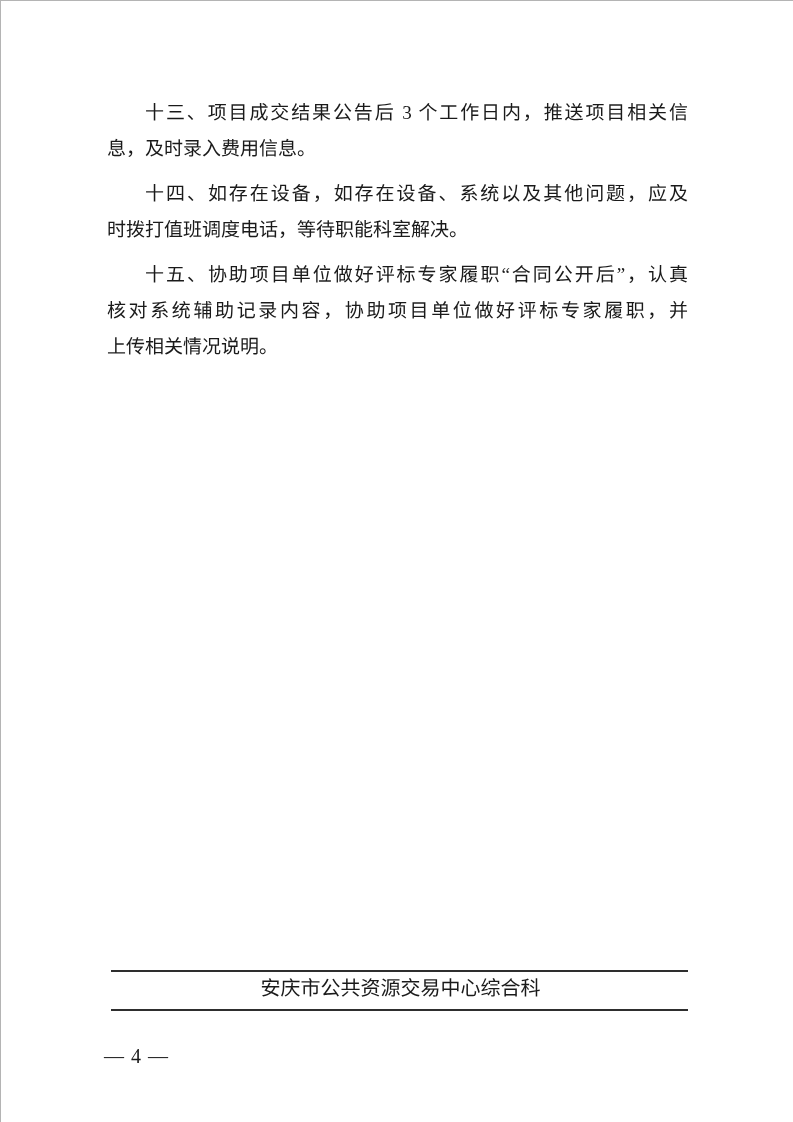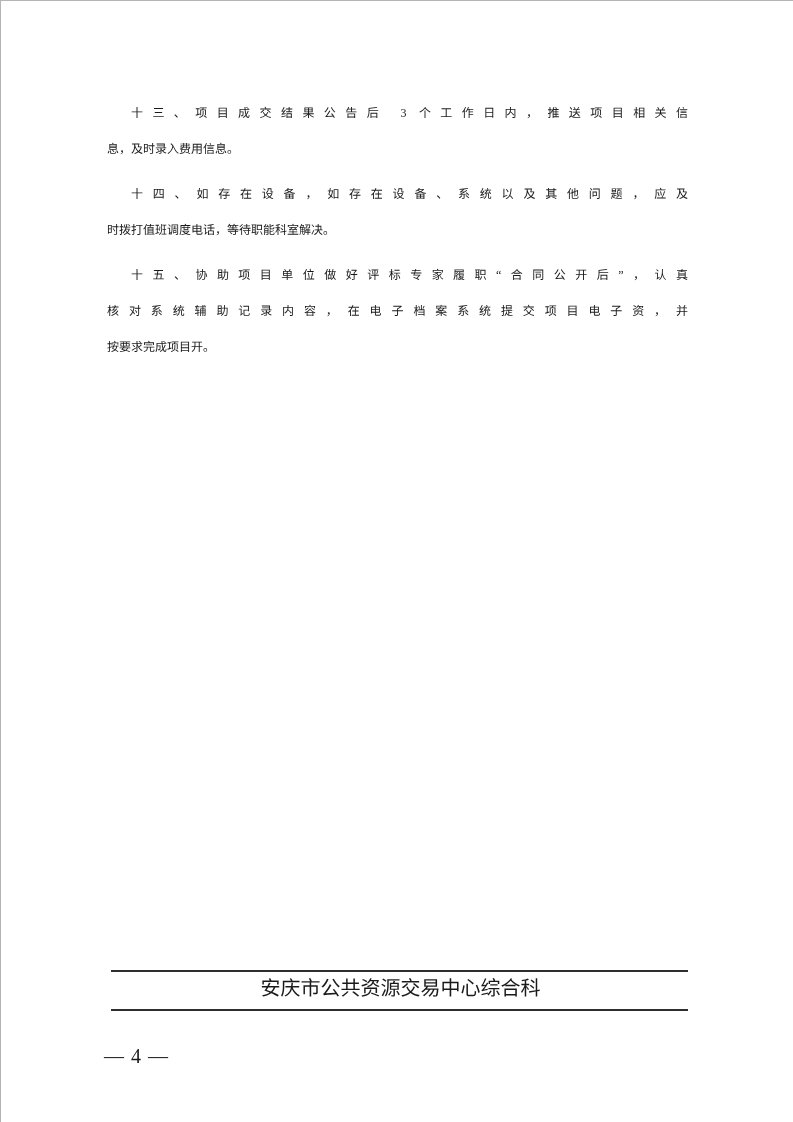--- a/index.html
+++ b/index.html
@@ -17,21 +17,21 @@
     box-sizing: border-box;
     overflow: hidden;
     font-family: "Liberation Serif", "DejaVu Serif", serif;
     color: #1a1a1a;
   }
   .body-text {
     position: absolute;
     left: 106px;
     top: 94px;
     width: 581px;
-    font-size: 12px;
+    font-size: 19px;
     line-height: 36px;
   }
   .para {
     margin: 0 0 9px 0;
     padding: 0;
   }
   .line {
     display: block;
     text-align: justify;
     text-align-last: justify;
@@ -80,22 +80,22 @@
       <span class="line last">息，及时录入费用信息。</span>
     </p>
 
     <p class="para">
       <span class="line first">十四、如存在设备，如存在设备、系统以及其他问题，应及</span>
       <span class="line last">时拨打值班调度电话，等待职能科室解决。</span>
     </p>
 
     <p class="para">
       <span class="line first">十五、协助项目单位做好评标专家履职“合同公开后”，认真</span>
-      <span class="line">核对系统辅助记录内容，在电子档案系统提交项目电子资，并</span>
-      <span class="line last">按要求完成项目开。</span>
+      <span class="line">核对系统辅助记录内容，协助项目单位做好评标专家履职，并</span>
+      <span class="line last">上传相关情况说明。</span>
     </p>
 
 
 
   </main>
 
   <footer class="footer-band">
     <span>安庆市公共资源交易中心综合科</span>
   </footer>
 

